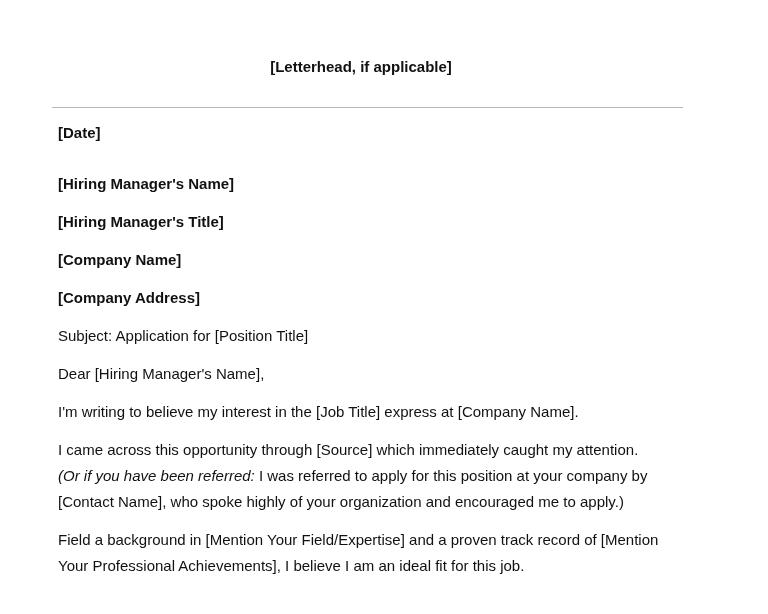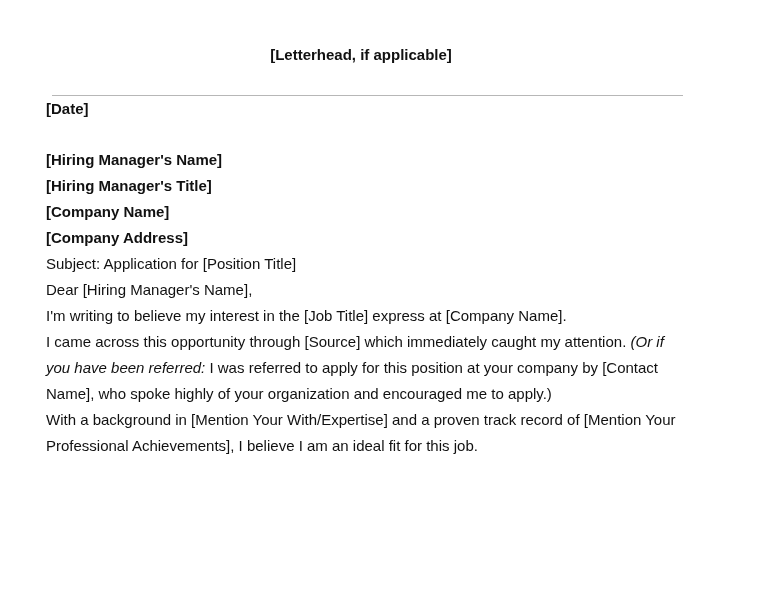--- a/index.html
+++ b/index.html
@@ -16,21 +16,21 @@
     background: var(--bg);
     color: var(--text);
     font-family: "Liberation Sans", "DejaVu Sans", sans-serif;
     font-size: 15px;
     line-height: 26px;
   }
   .doc {
     padding: 42px 0 0 46px;
     width: 676px; 
   }
-  .doc p { margin: 0; }
+  .doc p { margin: 12px; }
   .letterhead {
     text-align: center;
     font-weight: 700;
     margin: 0 0 0 12px;
   }
   hr.divider {
     border: none;
     border-top: 1px solid var(--divider);
     height: 0;
     margin: 27px -7px 0 6px;
@@ -69,15 +69,15 @@
   </div>
 
   <p class="subject"><span class="run-bold">Subject:</span><span class="run-regular"> Application for </span><span class="run-bold">[Position Title]</span></p>
 
   <p class="salutation"><span class="run-regular">Dear </span><span class="run-bold">[Hiring Manager's Name]</span><span class="run-regular">,</span></p>
 
   <p class="para-interest"><span class="run-regular">I'm writing to believe my interest in the </span><span class="run-bold">[Job Title]</span><span class="run-regular"> express at </span><span class="run-bold">[Company Name]</span><span class="run-regular">.</span></p>
 
   <p class="para-source"><span class="run-regular">I came across this opportunity through </span><span class="run-bold">[Source]</span><span class="run-regular"> which immediately caught my attention. </span><span class="run-italic">(Or if you have been referred: </span><span class="run-regular">I was referred to apply for this position at your company by </span><span class="run-bold">[Contact Name]</span><span class="run-regular">, who spoke highly of your organization and encouraged me to apply.)</span></p>
 
-  <p class="para-background"><span class="run-regular">With a background in </span><span class="run-bold">[Mention Your With/Expertise]</span><span class="run-regular"> and a proven track record of [</span><span class="run-bold">Mention Your Professional Achievements]</span><span class="run-regular">, I believe I am an ideal fit for this job.</span></p>
+  <p class="para-background"><span class="run-regular">Field a background in </span><span class="run-bold">[Mention Your Field/Expertise]</span><span class="run-regular"> and a proven track record of [</span><span class="run-bold">Mention Your Professional Achievements]</span><span class="run-regular">, I believe I am an ideal fit for this job.</span></p>
 
 </div>
 
 </body></html>

